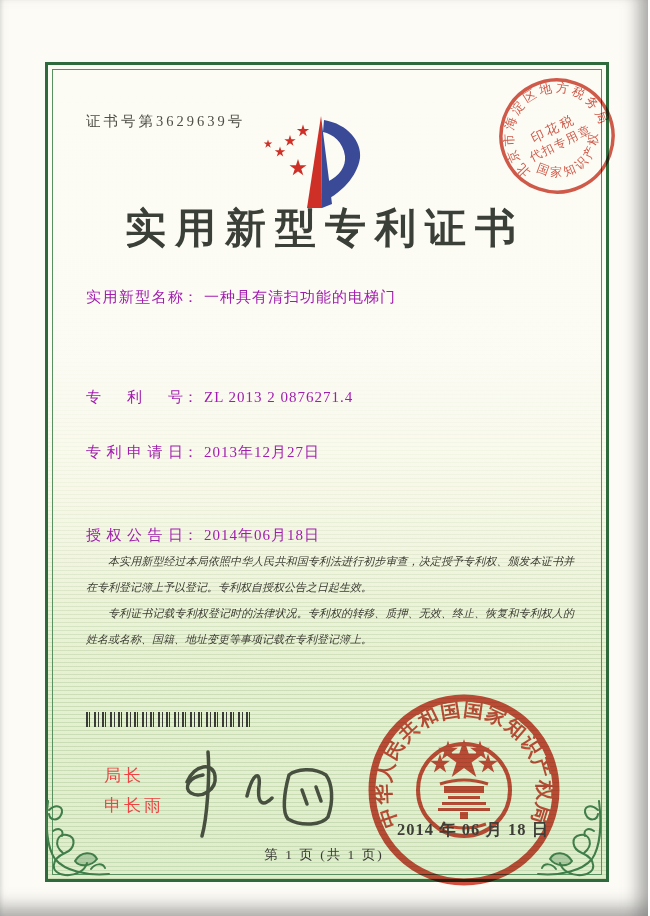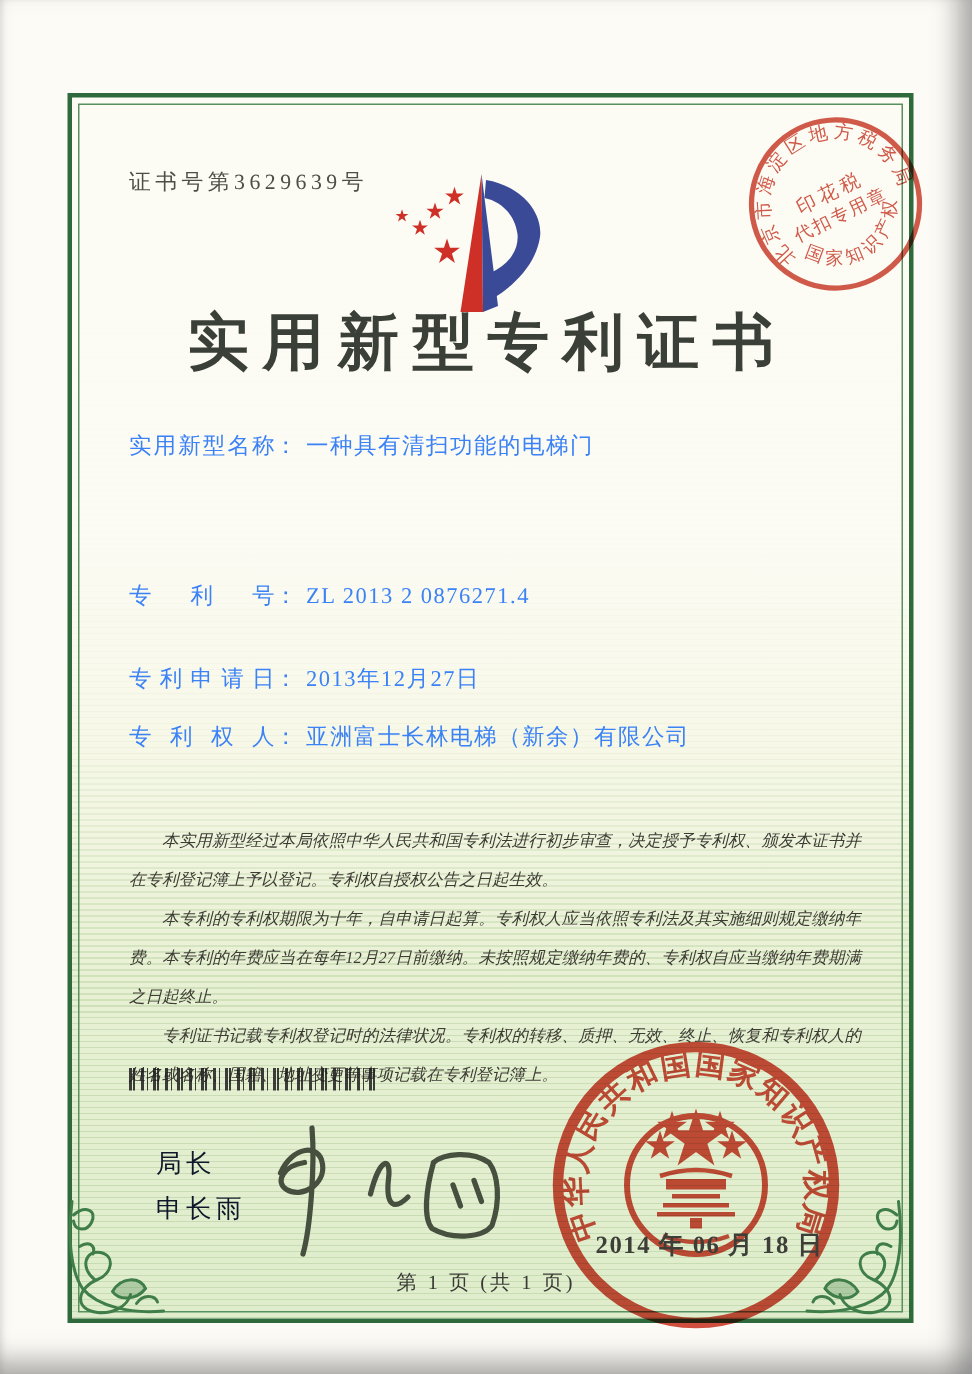--- a/index.html
+++ b/index.html
@@ -12,32 +12,32 @@
   .frame{position:absolute;left:45px;top:62px;width:558px;height:814px;
          border:3px solid #2e6a3b;background:
            linear-gradient(180deg, rgba(252,251,244,1) 0%, rgba(252,251,244,.97) 36%,
              rgba(249,249,234,.72) 52%, rgba(240,245,220,.3) 66%, rgba(255,255,255,0) 78%),
            repeating-linear-gradient(0deg, rgba(108,158,82,.22) 0 1px, rgba(255,255,255,0) 1px 4px),
            linear-gradient(180deg,#fbfaf2 0%, #f5f6e6 48%, #e7f0d3 72%, #dfedcc 100%);}
   .frame::before{content:"";position:absolute;inset:4px;border:1px solid #58915f;pointer-events:none;}
   .certno{position:absolute;left:86px;top:112px;font-size:14.5px;letter-spacing:3px;color:#4e4e46;}
   .title{position:absolute;left:0;top:201px;width:650px;text-align:center;
          font-size:41px;letter-spacing:9px;color:#3a3f37;font-weight:600;}
-  .row{position:absolute;left:86px;width:486px;font-size:15px;color:#3b82f6;white-space:nowrap;}
+  .row{position:absolute;left:86px;width:486px;font-size:15px;color:#a21caf;white-space:nowrap;}
   .flabel{display:inline-block;width:97px;text-align:justify;text-align-last:justify;vertical-align:top;}
   .fcolon{display:inline-block;margin-right:6px;}
   .fvalue{letter-spacing:1px;}
   .bodytext{position:absolute;left:86px;top:548px;width:488px;font-size:11px;line-height:26px;
             color:#3c3c33;text-align:justify;font-style:italic;}
   .bodytext p{margin:0;text-indent:2em;}
   .barcode{position:absolute;left:86px;top:712px;width:164px;height:15px;opacity:.85;
            background:repeating-linear-gradient(90deg,#1d1d1d 0 2px,transparent 2px 3px,
              #1d1d1d 3px 4px,transparent 4px 8px,#1d1d1d 8px 10px,transparent 10px 12px,
              #1d1d1d 12px 13px,transparent 13px 16px);}
-  .signer{position:absolute;left:104px;font-size:17px;color:#0f172a;letter-spacing:3px;}
+  .signer{position:absolute;left:104px;font-size:17px;color:#ef4444;letter-spacing:3px;}
   .sig{position:absolute;left:163px;top:742px;z-index:6;}
   .seal-bottom{position:absolute;left:364px;top:690px;z-index:7;mix-blend-mode:multiply;opacity:.92;}
   .stamp-tr{position:absolute;left:487px;top:66px;z-index:7;transform:rotate(-26deg);
             mix-blend-mode:multiply;opacity:.88;}
   .issue-date{position:absolute;left:397px;top:819px;z-index:8;font-size:16.5px;color:#3e3e38;
               letter-spacing:1px;font-weight:700;}
   .footer{position:absolute;left:45px;top:846px;width:558px;text-align:center;
           font-size:13.5px;color:#3a3a34;letter-spacing:2px;}
   .corner{position:absolute;z-index:2;}
   .corner.left{left:41px;top:797px;}
@@ -113,27 +113,26 @@
 
   <div class="row" style="top:288px">
     <span class="flabel">实用新型名称</span><span class="fcolon">：</span><span class="fvalue">一种具有清扫功能的电梯门</span>
   </div>
   <div class="row" style="top:388px">
     <span class="flabel">专利号</span><span class="fcolon">：</span><span class="fvalue">ZL 2013 2 0876271.4</span>
   </div>
   <div class="row" style="top:443px">
     <span class="flabel">专利申请日</span><span class="fcolon">：</span><span class="fvalue">2013年12月27日</span>
   </div>
-  <div class="row" style="top:482px">
-    <span class="flabel">专利权人</span><span class="fcolon">：</span><span class="fvalue">亚洲富士长林电梯（新余）有限公司</span>
+  <div class="row" style="top:526px">
+    <span class="flabel">授权公告日</span><span class="fcolon">：</span><span class="fvalue">2014年06月18日</span>
   </div>
 
   <div class="bodytext">
     <p>本实用新型经过本局依照中华人民共和国专利法进行初步审查，决定授予专利权、颁发本证书并在专利登记簿上予以登记。专利权自授权公告之日起生效。</p>
-    <p>本专利的专利权期限为十年，自申请日起算。专利权人应当依照专利法及其实施细则规定缴纳年费。本专利的年费应当在每年12月27日前缴纳。未按照规定缴纳年费的、专利权自应当缴纳年费期满之日起终止。</p>
     <p>专利证书记载专利权登记时的法律状况。专利权的转移、质押、无效、终止、恢复和专利权人的姓名或名称、国籍、地址变更等事项记载在专利登记簿上。</p>
   </div>
 
   <div class="barcode"></div>
 
   <div class="signer" style="top:764px">局长</div>
   <div class="signer" style="top:794px">申长雨</div>
 
   <svg class="sig" width="190" height="98" viewBox="0 0 190 98">
     <g stroke="#474f3f" stroke-width="3.5" fill="none" stroke-linecap="round" stroke-linejoin="round">

